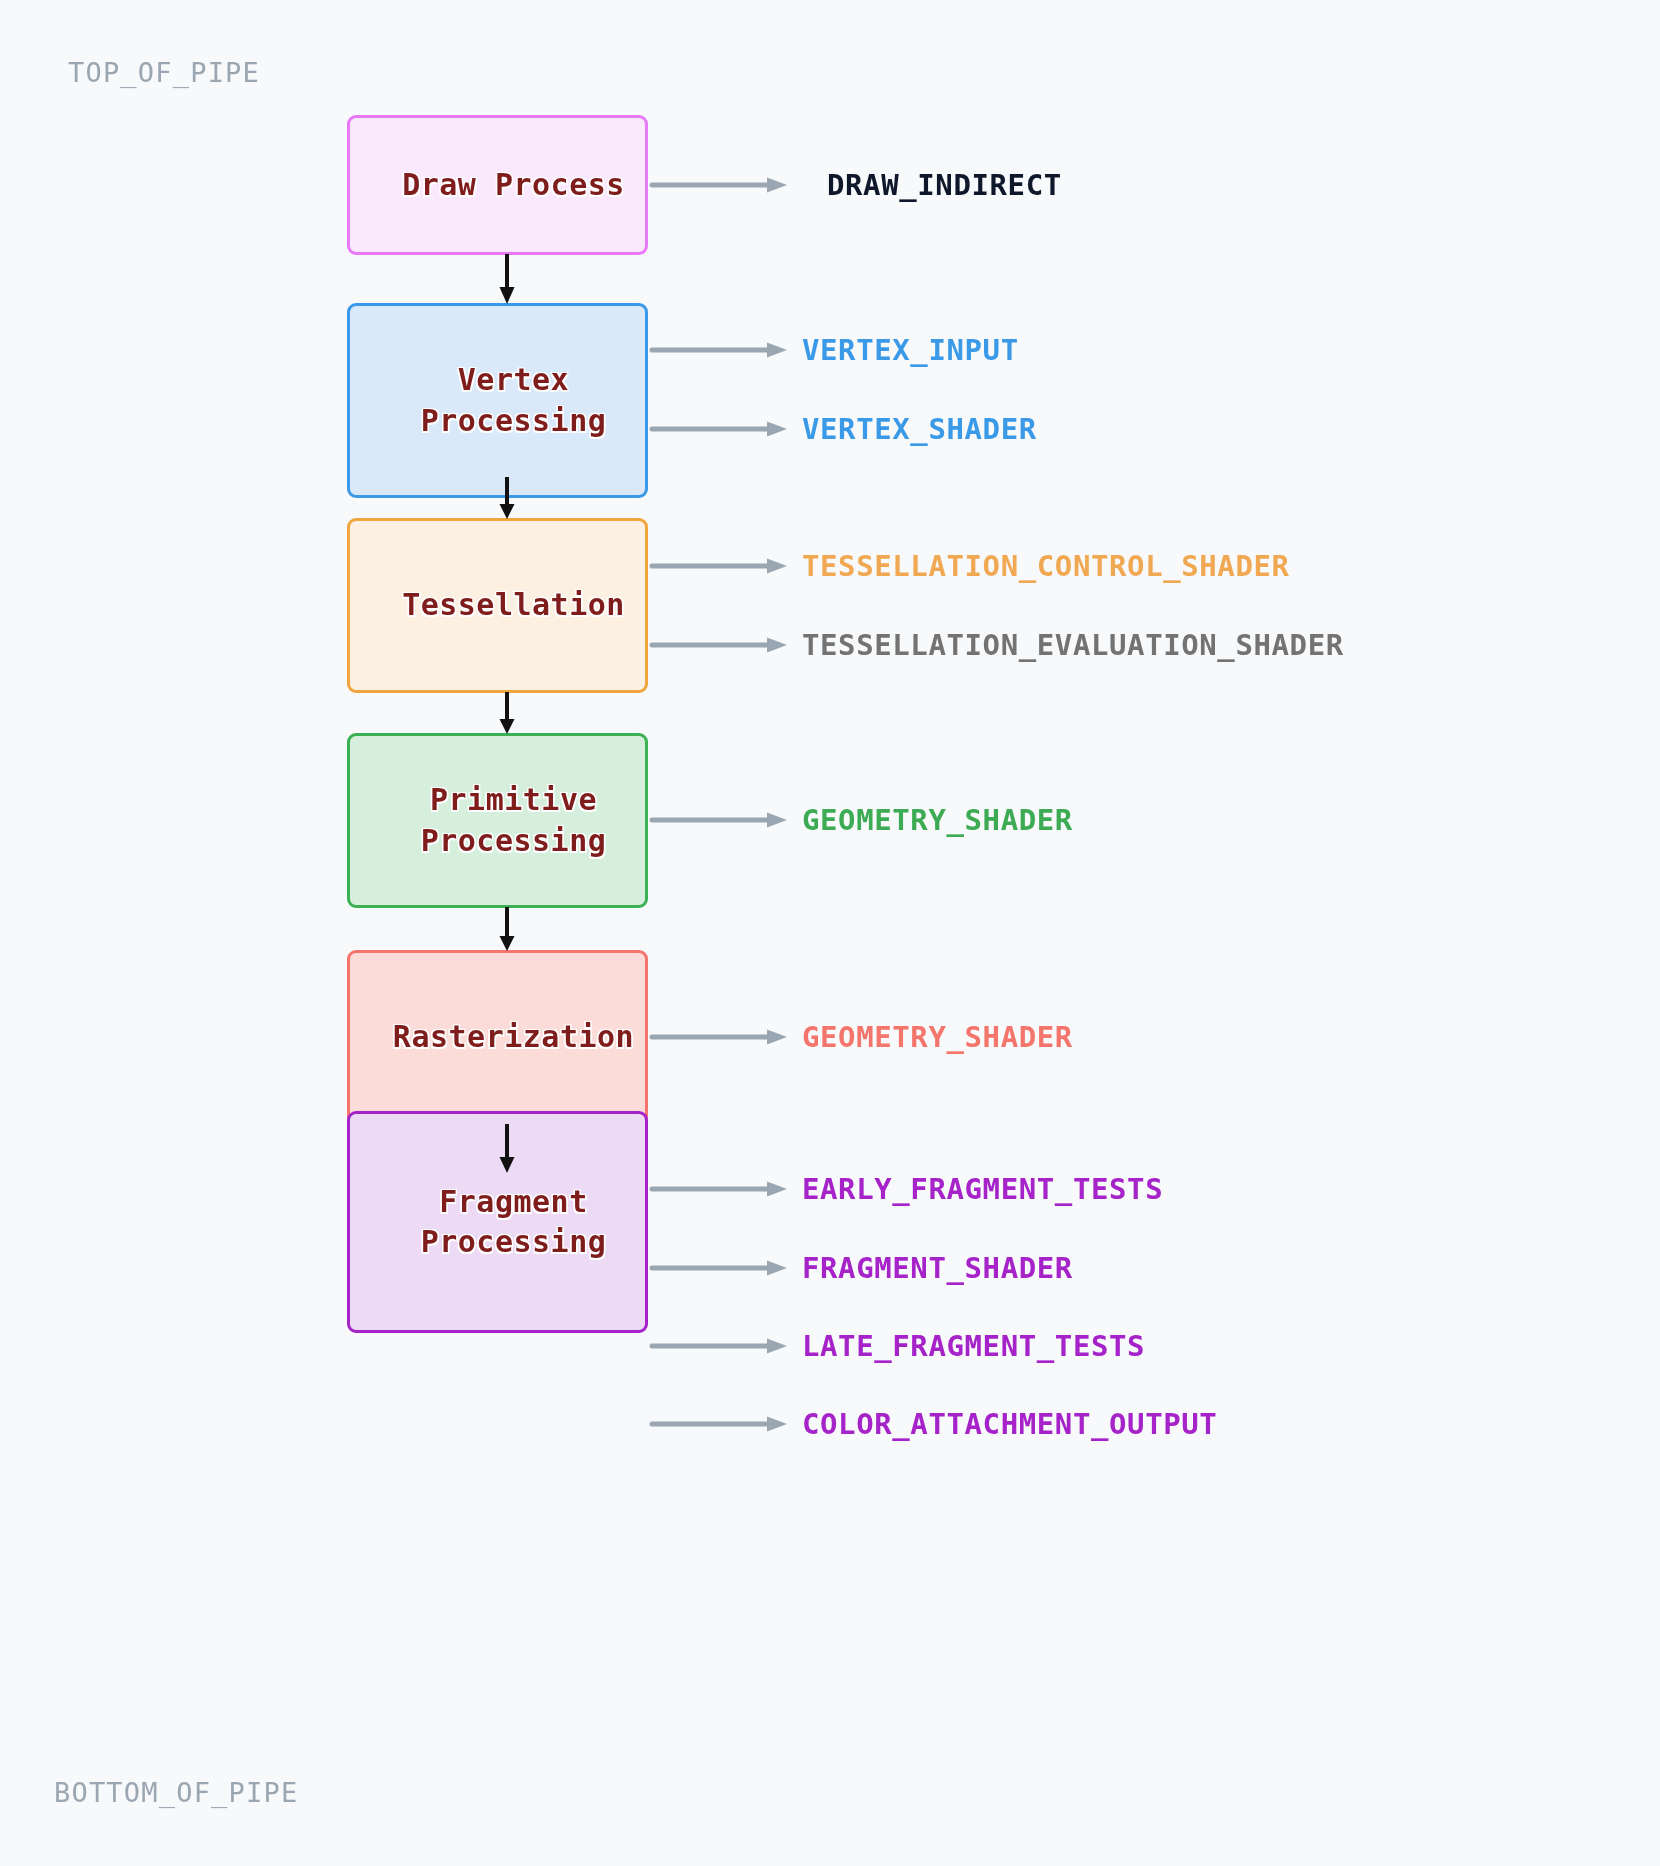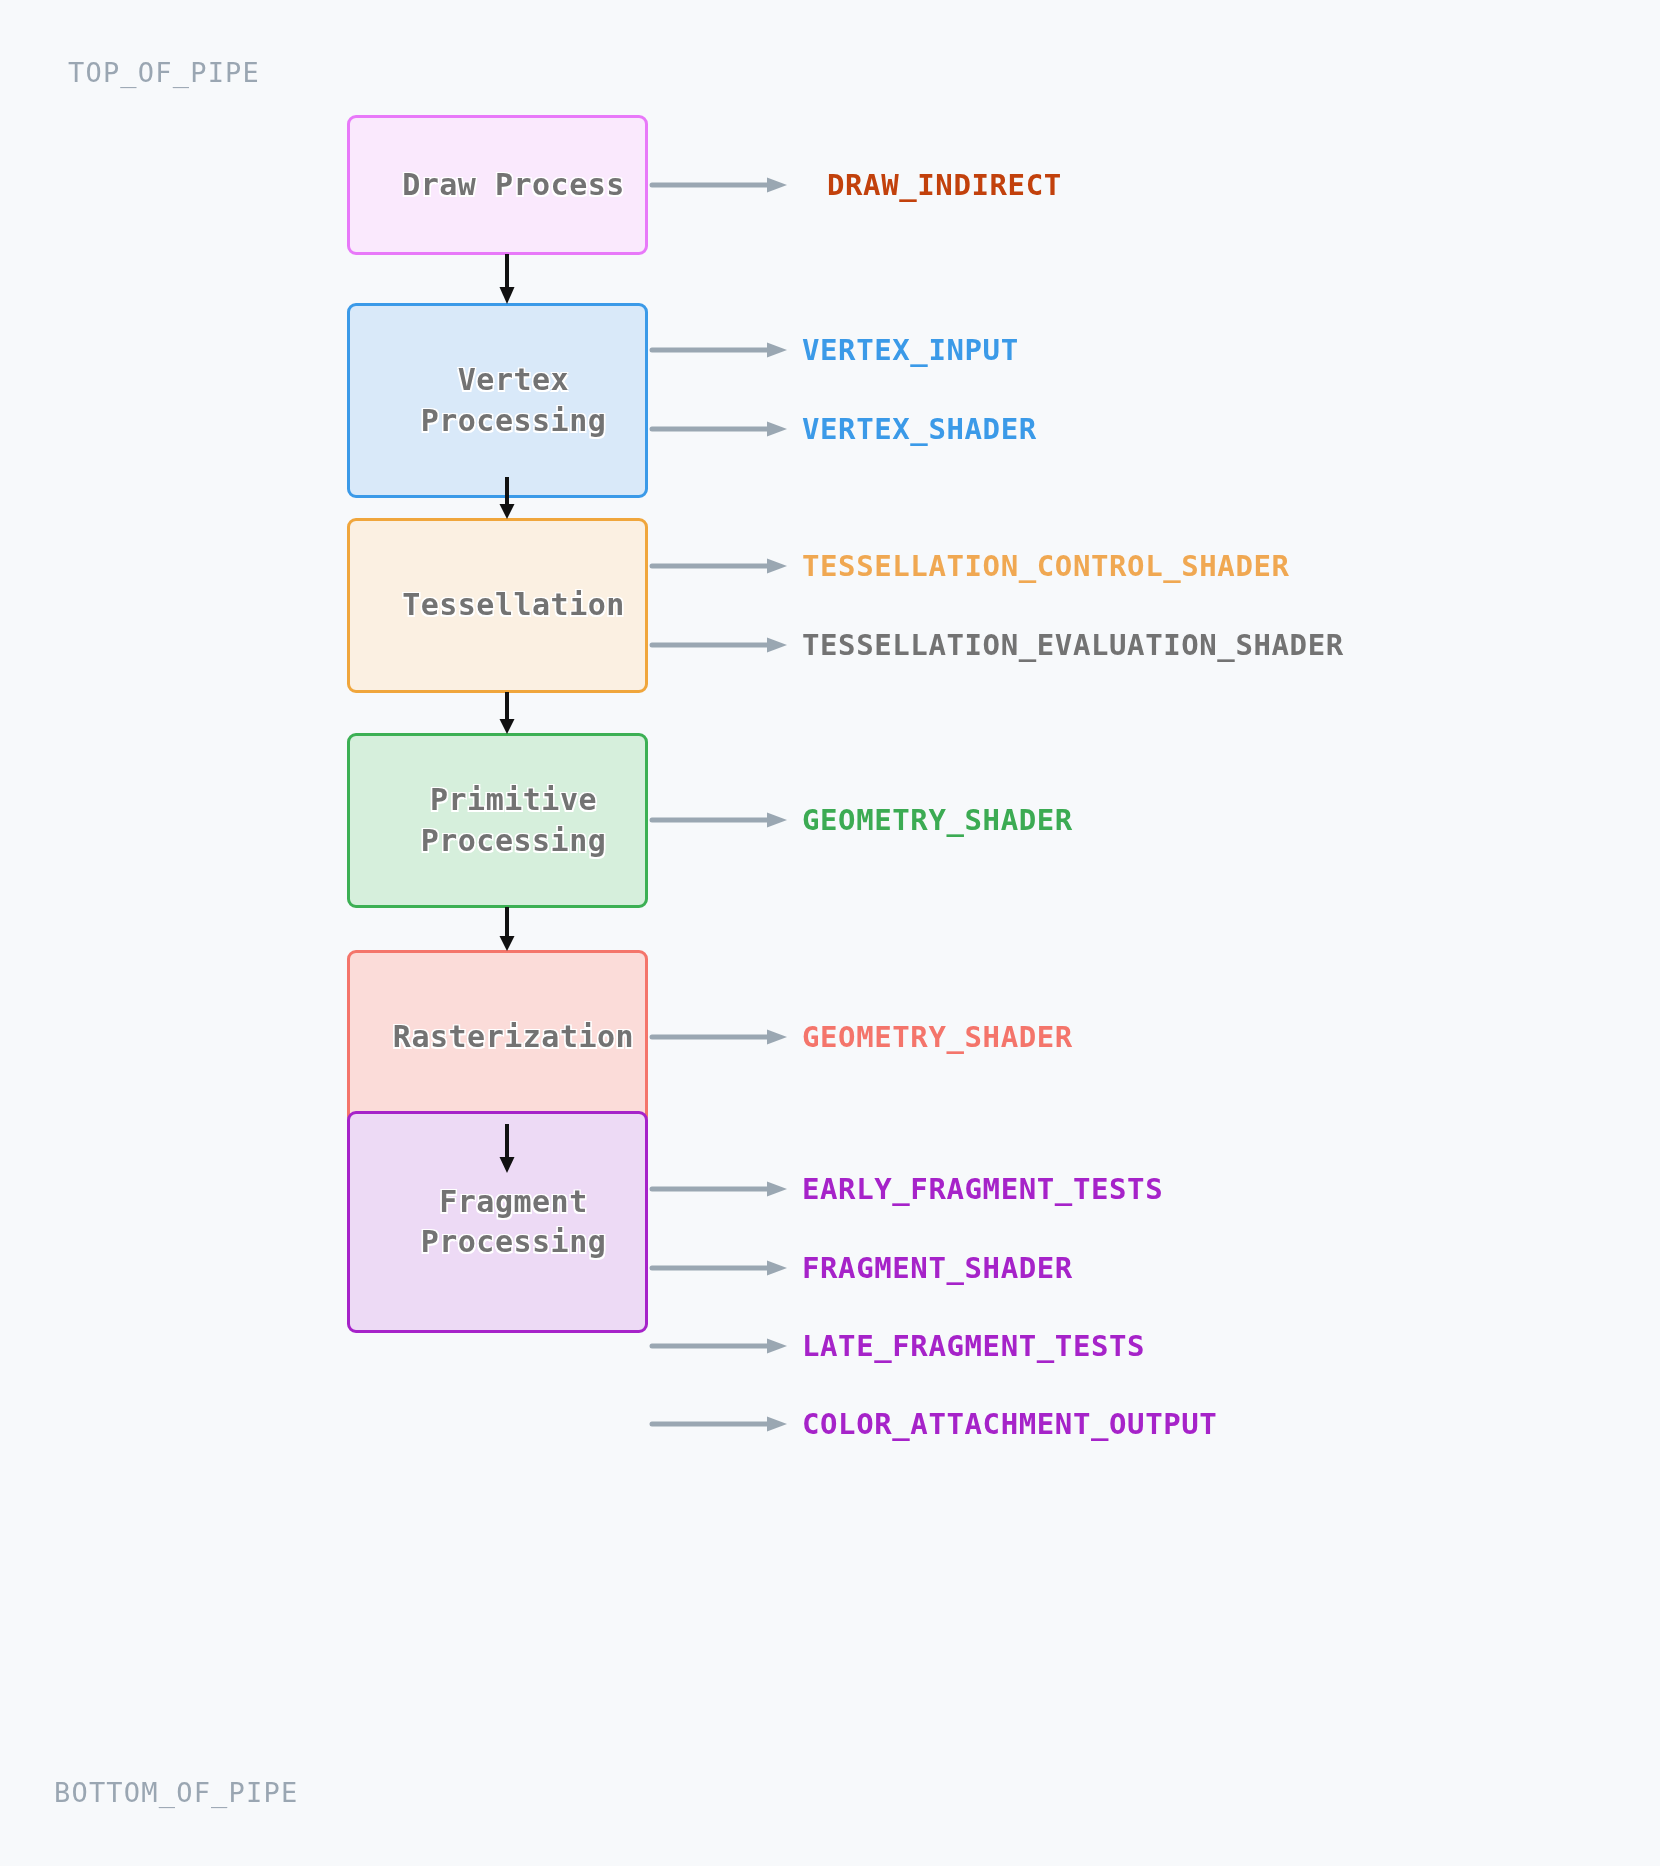--- a/index.html
+++ b/index.html
@@ -43,21 +43,21 @@
     border-width: 3px;
     display: flex;
     align-items: center;
     justify-content: center;
     text-align: center;
   }
   .stage-box .stage-label {
     font-family: "DejaVu Sans Mono", "Liberation Mono", monospace;
     font-size: 30px;
     font-weight: bold;
-    color: #737373;
+    color: #7f1d1d;
     line-height: 1.35;
     letter-spacing: 0.5px;
     text-shadow:
       -1.5px -1.5px 0 #ffffff,
        1.5px -1.5px 0 #ffffff,
       -1.5px  1.5px 0 #ffffff,
        1.5px  1.5px 0 #ffffff;
     white-space: pre-line;
     padding: 0 6px;
     margin-left: 32px;
@@ -187,21 +187,21 @@
 
   <div class="flag" id="flag-0-0" style="top:168px">
     <span class="flag-arrow">
       <svg width="135" height="22" viewBox="0 0 135 22">
           <g class="flag-g">
         <line x1="0" y1="11" x2="118" y2="11" stroke-width="5" stroke-linecap="round" stroke="#9aa7b2"></line>
         <polygon points="135,11 115,3.5 115,18.5" fill="#9aa7b2"></polygon>
       </g>
         </svg>
     </span>
-    <span class="flag-label" style="color: #c2410c; margin-left: 40px;">DRAW_INDIRECT</span>
+    <span class="flag-label" style="color: #0f172a; margin-left: 40px;">DRAW_INDIRECT</span>
   </div>
 
   <div class="flag" id="flag-1-0" style="top:333px">
     <span class="flag-arrow">
       <svg width="135" height="22" viewBox="0 0 135 22">
           <g class="flag-g">
         <line x1="0" y1="11" x2="118" y2="11" stroke-width="5" stroke-linecap="round" stroke="#9aa7b2"></line>
         <polygon points="135,11 115,3.5 115,18.5" fill="#9aa7b2"></polygon>
       </g>
         </svg>

